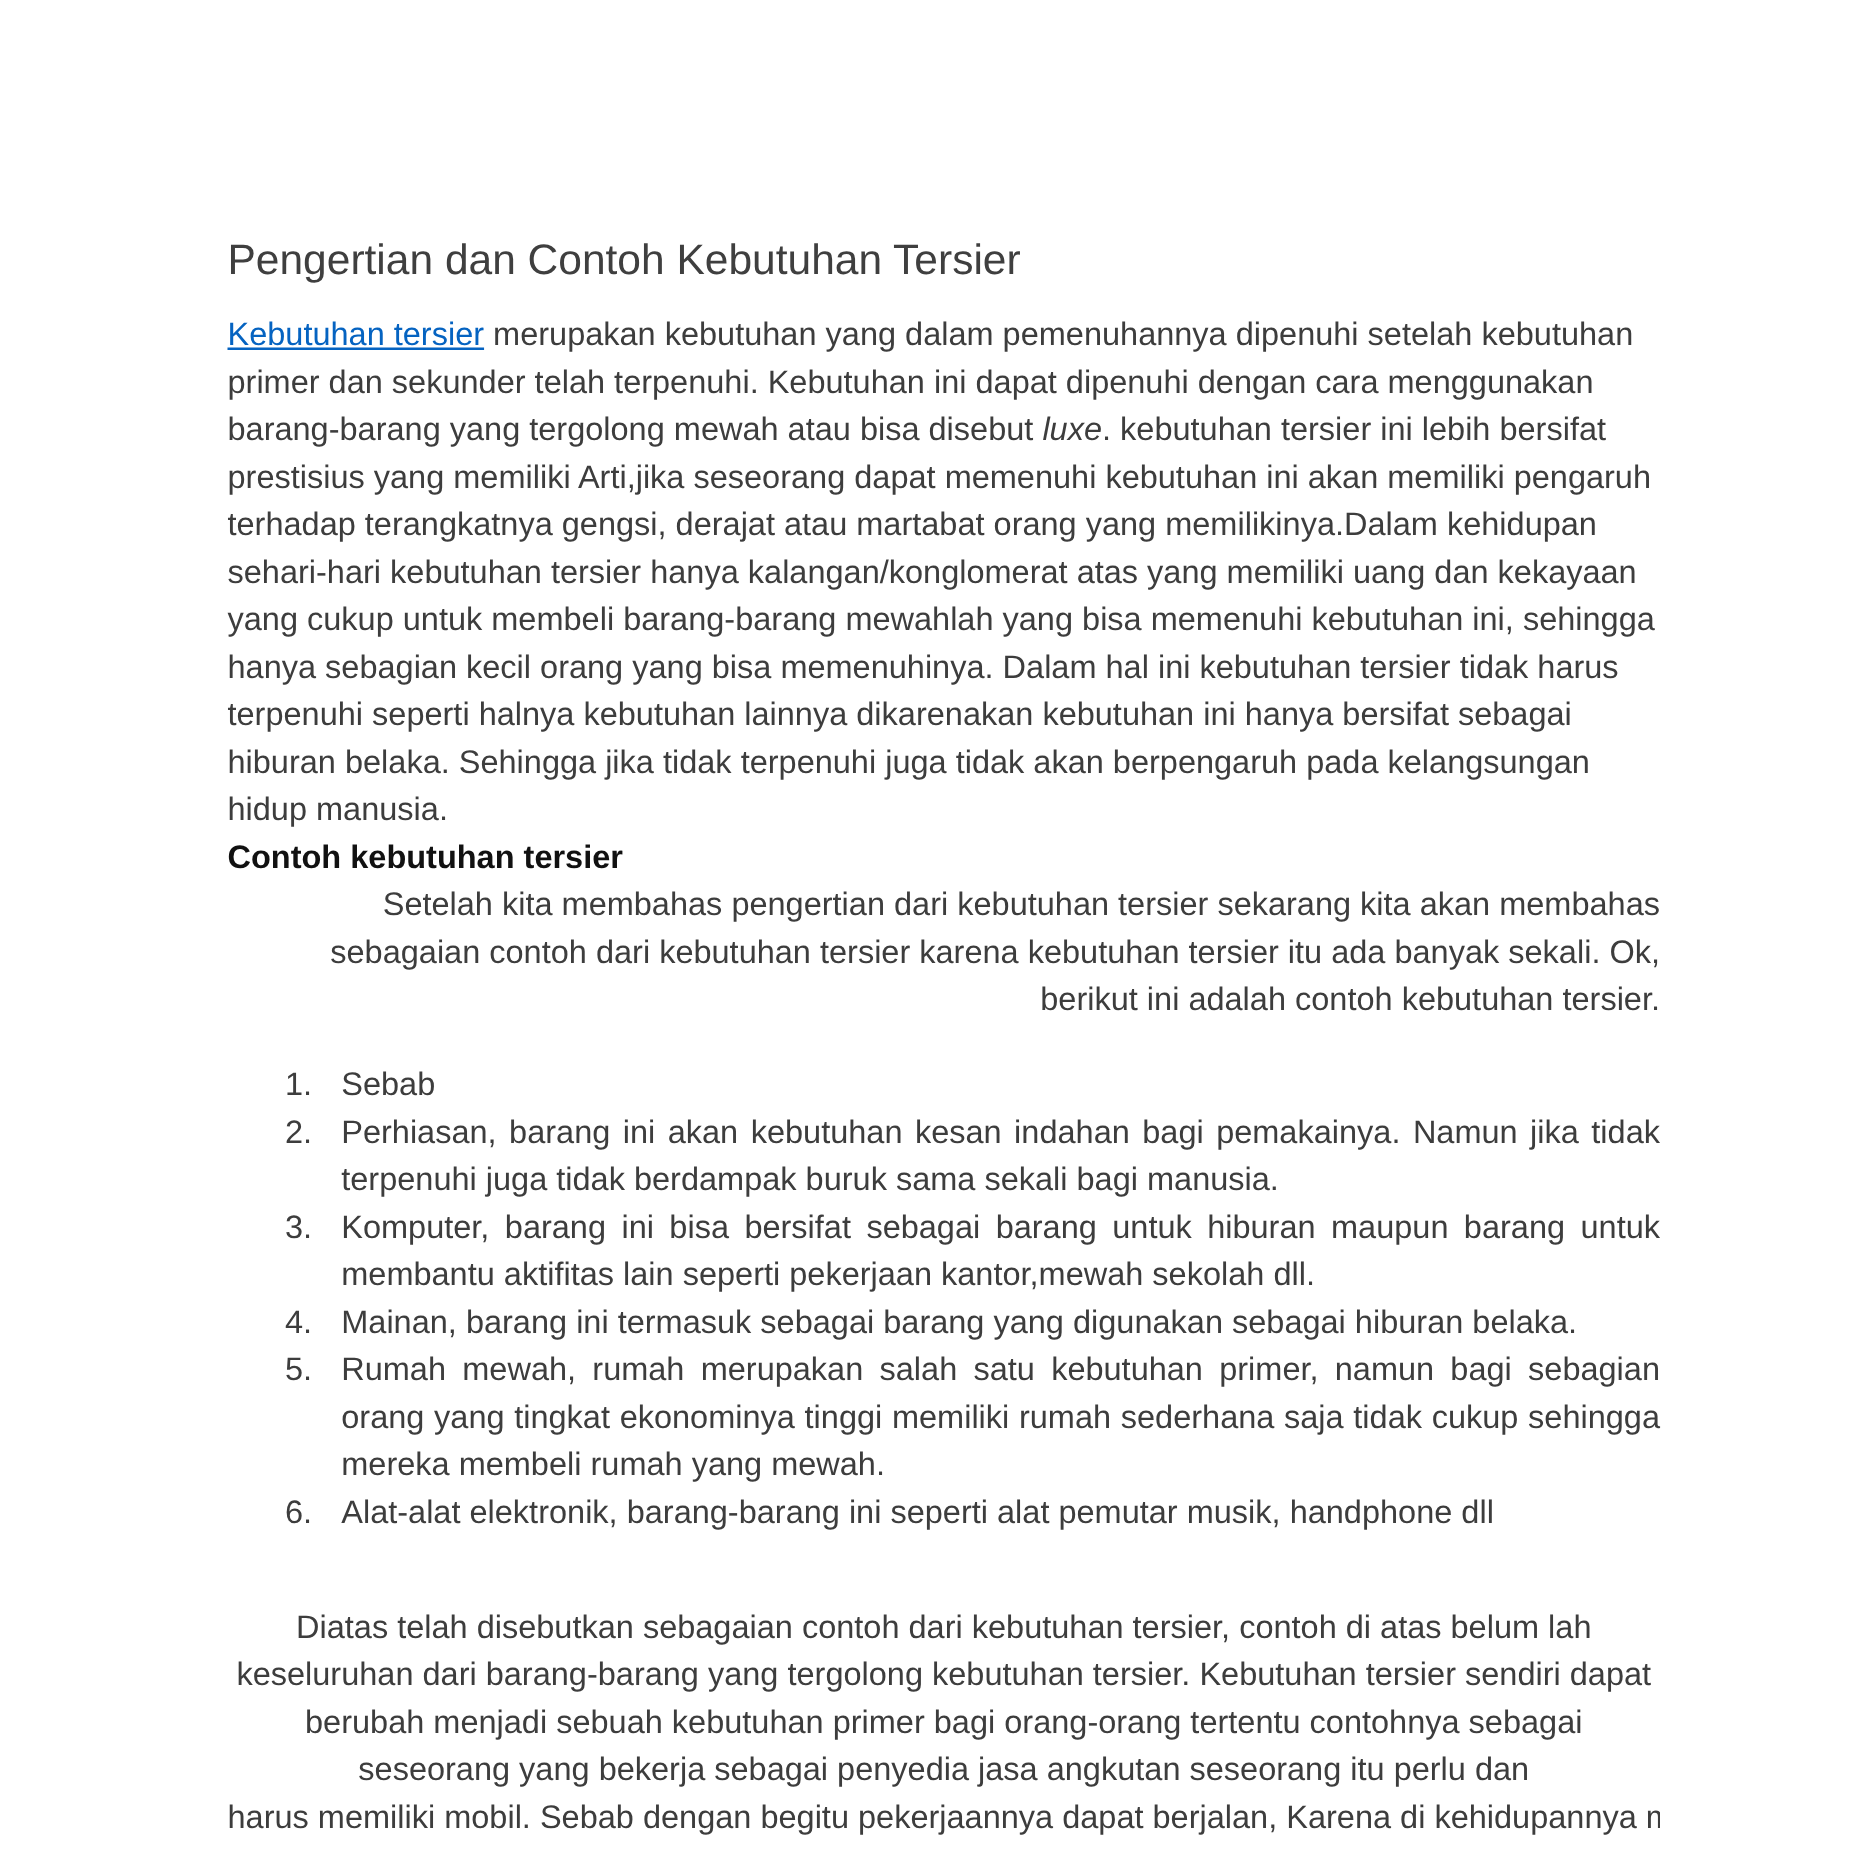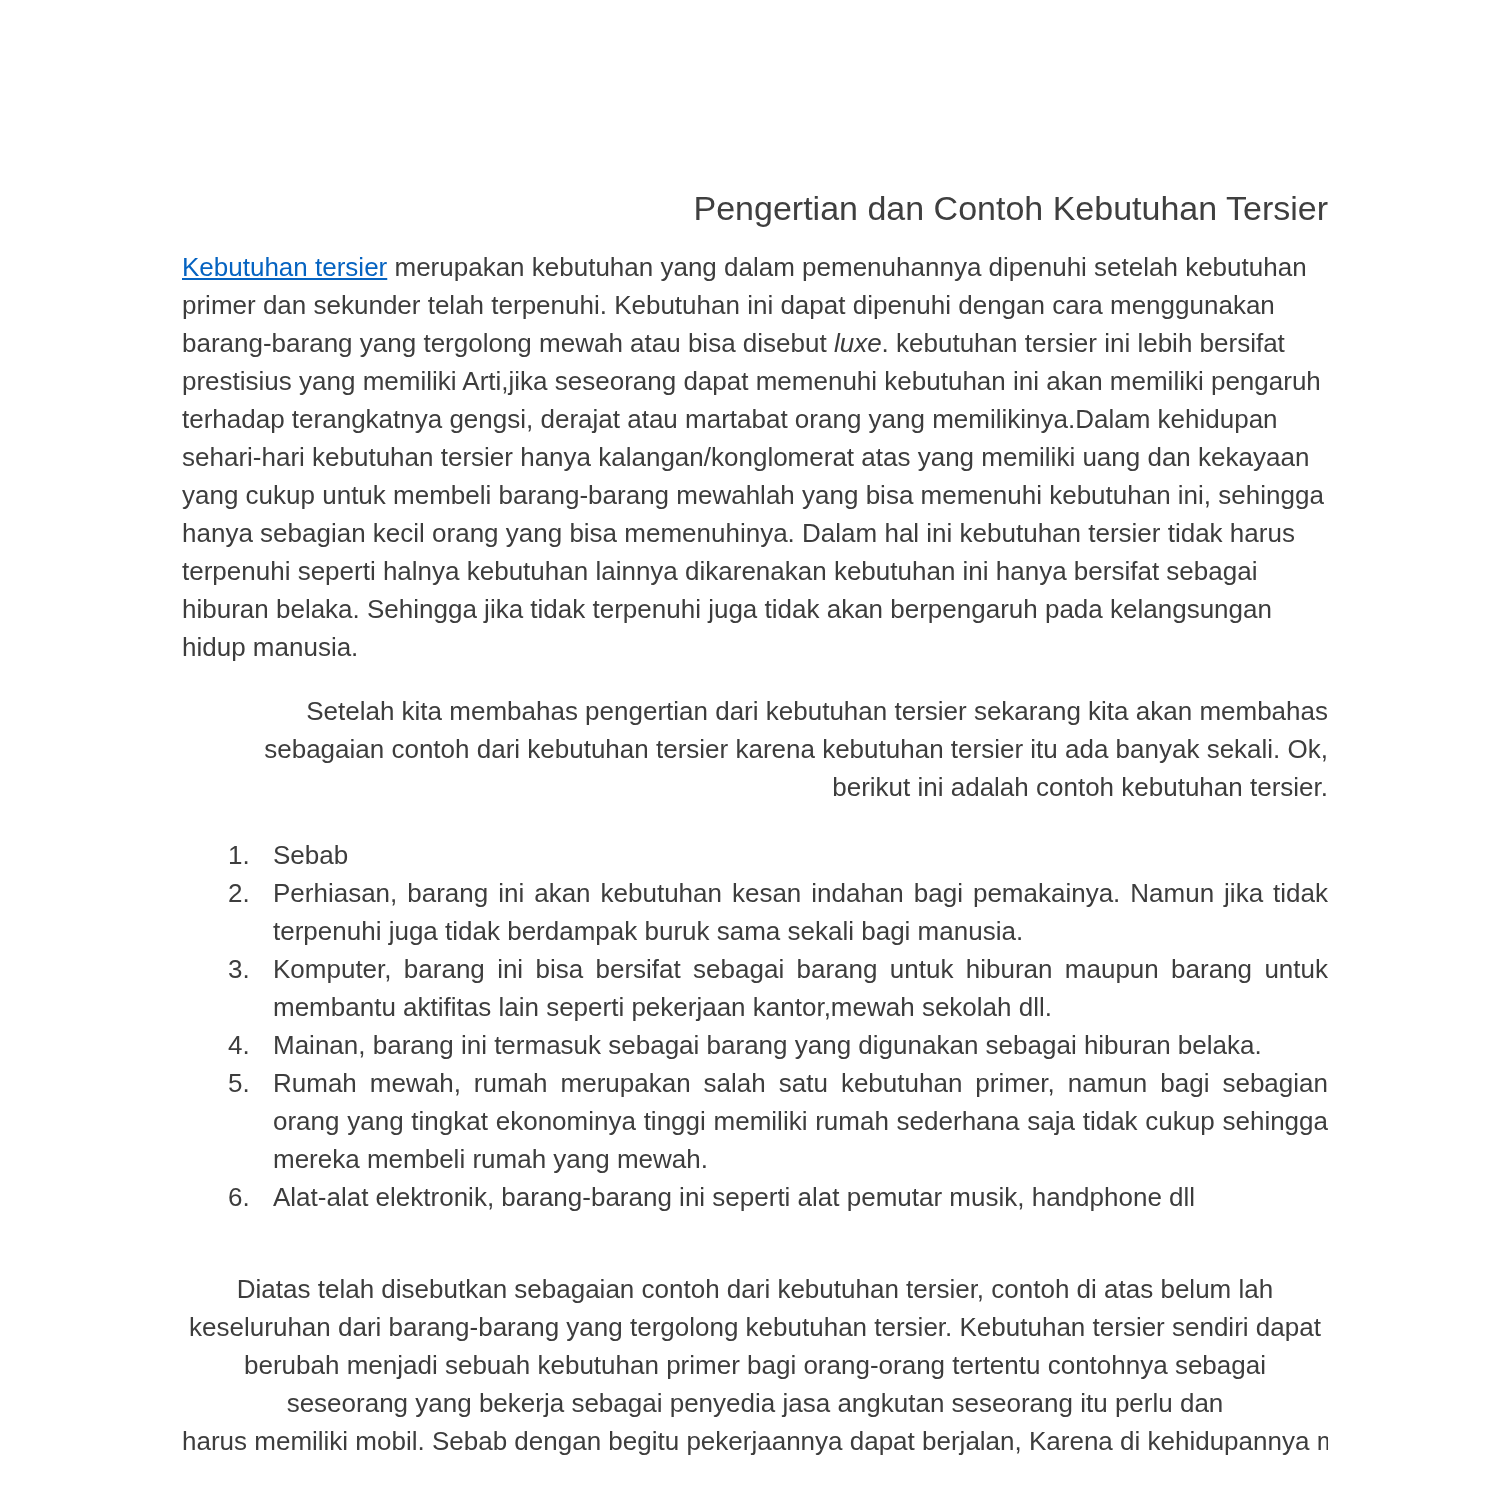--- a/index.html
+++ b/index.html
@@ -8,29 +8,29 @@
     background: #ffffff;
     overflow: hidden;
     font-family: "Liberation Sans", "DejaVu Sans", sans-serif;
   }
   .page { padding: 150px 172px 0 182px; }
   .title {
     font-weight: 400;
     font-size: 34px;
     line-height: 44px;
     color: #3f3f3f;
-    text-align: right;
+    text-align: left;
     margin: 36px 0 18px 0;
   }
   .para {
     font-size: 26px;
     line-height: 38px;
     color: #3d3d3d;
   }
-  .intro { margin-bottom: 26px; }
+  .intro { }
   .heading {
     font-size: 26px;
     line-height: 38px;
     font-weight: 700;
     color: #111111;
   }
   .section-intro { margin-bottom: 30px; text-align: right; }
   .list { list-style: none; margin: 0 0 54px 0; }
   .list-item {
     display: flex;
@@ -47,20 +47,21 @@
 </style>
 </head>
 <body>
 
 <div class="page">
 
   <h1 class="title">Pengertian dan Contoh Kebutuhan Tersier</h1>
 
   <p class="para intro"><a class="doc-link" href="#">Kebutuhan tersier</a><span> merupakan kebutuhan yang dalam pemenuhannya dipenuhi setelah kebutuhan primer dan sekunder telah terpenuhi. Kebutuhan ini dapat dipenuhi dengan cara menggunakan barang-barang yang tergolong mewah atau bisa disebut </span><span class="italic">luxe</span><span>. kebutuhan tersier ini lebih bersifat prestisius yang memiliki Arti,jika seseorang dapat memenuhi kebutuhan ini akan memiliki pengaruh terhadap terangkatnya gengsi, derajat atau martabat orang yang memilikinya.Dalam kehidupan sehari-hari kebutuhan tersier hanya kalangan/konglomerat atas yang memiliki uang dan kekayaan yang cukup untuk membeli barang-barang mewahlah yang bisa memenuhi kebutuhan ini, sehingga hanya sebagian kecil orang yang bisa memenuhinya. Dalam hal ini kebutuhan tersier tidak harus terpenuhi seperti halnya kebutuhan lainnya dikarenakan kebutuhan ini hanya bersifat sebagai hiburan belaka. Sehingga jika tidak terpenuhi juga tidak akan berpengaruh pada kelangsungan hidup manusia.</span></p>
 
+  <h2 class="heading">Contoh kebutuhan tersier</h2>
 
   <p class="para section-intro">Setelah kita membahas pengertian dari kebutuhan tersier sekarang kita akan membahas sebagaian contoh dari kebutuhan tersier karena kebutuhan tersier itu ada banyak sekali. Ok, berikut ini adalah contoh kebutuhan tersier.</p>
 
   <ol class="list">
     <li class="list-item">
       <span class="li-num">1.</span>
       <span class="li-text">Sebab</span>
     </li>
     <li class="list-item">
       <span class="li-num">2.</span>

